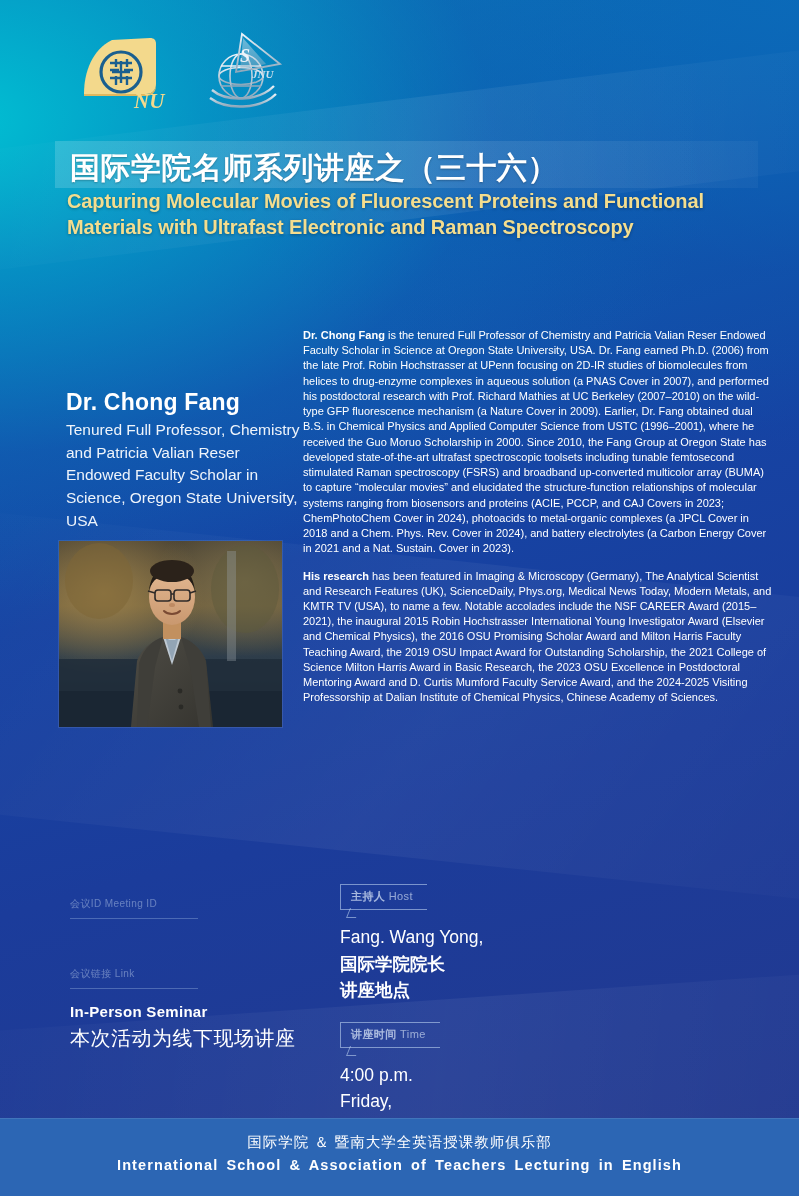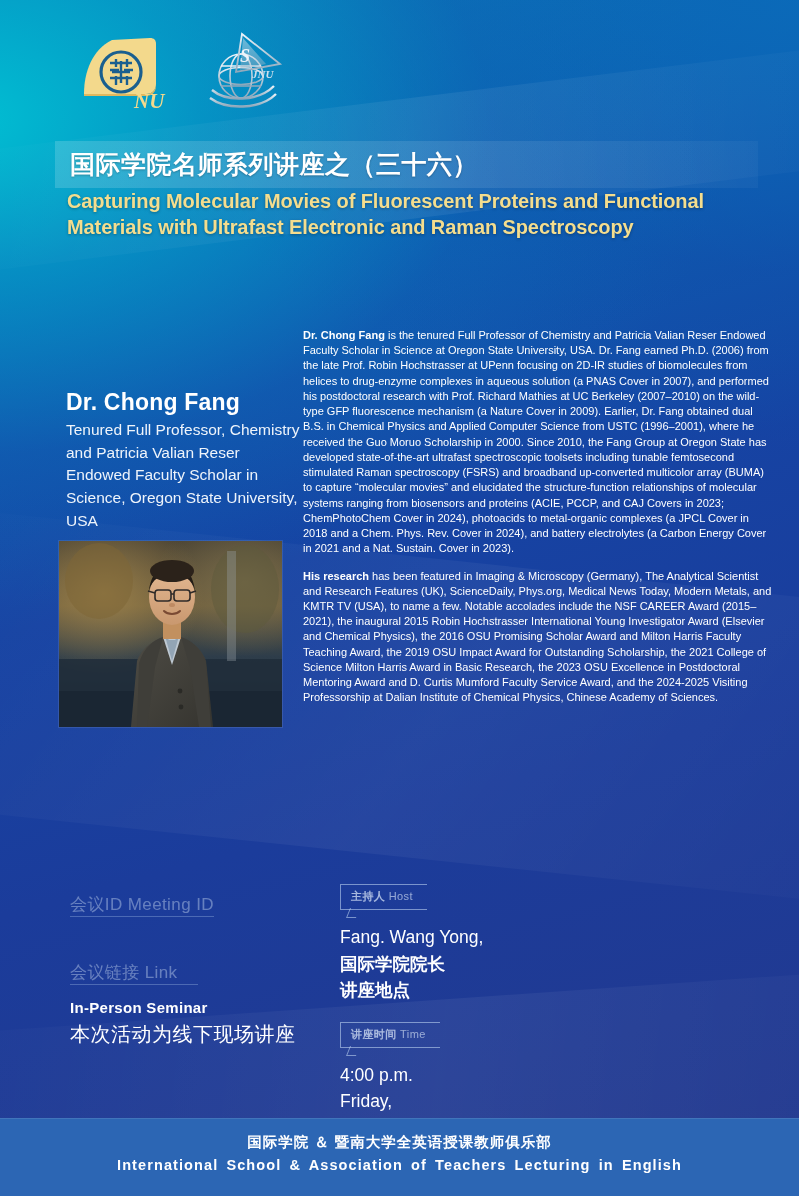--- a/index.html
+++ b/index.html
@@ -47,21 +47,21 @@
   
   .subtitle-band {
     position: absolute;
     left: 55px; top: 141px;
     width: 703px; height: 47px;
     background: linear-gradient(90deg, rgba(255,255,255,0.16) 0%, rgba(255,255,255,0.10) 55%, rgba(255,255,255,0.035) 100%);
   }
   .cn-subtitle {
     position: absolute;
     left: 70px; top: 148px;
-    font-size: 25px;
+    font-size: 30px;
     font-weight: bold;
     color: #ffffff;
     letter-spacing: 0.5px;
     text-shadow: 0 1px 2px rgba(0,0,0,0.25);
   }
   .main-title {
     position: absolute;
     left: 67px; top: 188px;
     width: 700px;
     font-size: 20px;
@@ -112,23 +112,24 @@
   .bio p { margin: 0 0 12px 0; }
   .bio b { font-weight: bold; }
 
   
   .col { position: absolute; }
   .col-meeting { left: 70px; top: 893px; width: 250px; }
   .col-host    { left: 340px; top: 884px; width: 235px; }
   .col-venue   { left: 588px; top: 884px; width: 205px; }
 
   .dim-label {
-    font-size: 17px;
+    font-size: 10px;
     color: rgba(215,230,248,0.40);
     letter-spacing: 0.4px;
+    padding-bottom: 7px;
     border-bottom: 1px solid rgba(190,215,245,0.30);
     display: inline-block;
     min-width: 128px;
   }
   .spacer-40 { height: 44px; }
   .inperson-en {
     margin-top: 14px;
     font-size: 15px;
     font-weight: bold;
     color: #ffffff;
@@ -178,21 +179,21 @@
     left: 0; right: 0; bottom: 0;
     height: 78px;
     background: #2c66b4;
     box-shadow: inset 0 1px 0 rgba(255,255,255,0.10);
   }
   .footer-cn {
     position: absolute;
     left: 0; right: 0; top: 15px;
     text-align: center;
     font-size: 14.5px;
-    font-weight: bold;
+    font-weight: normal;
     color: #ffffff;
     letter-spacing: 1px;
   }
   .footer-en {
     position: absolute;
     left: 0; right: 0; top: 39px;
     text-align: center;
     font-size: 14.5px;
     font-weight: bold;
     color: #ffffff;

